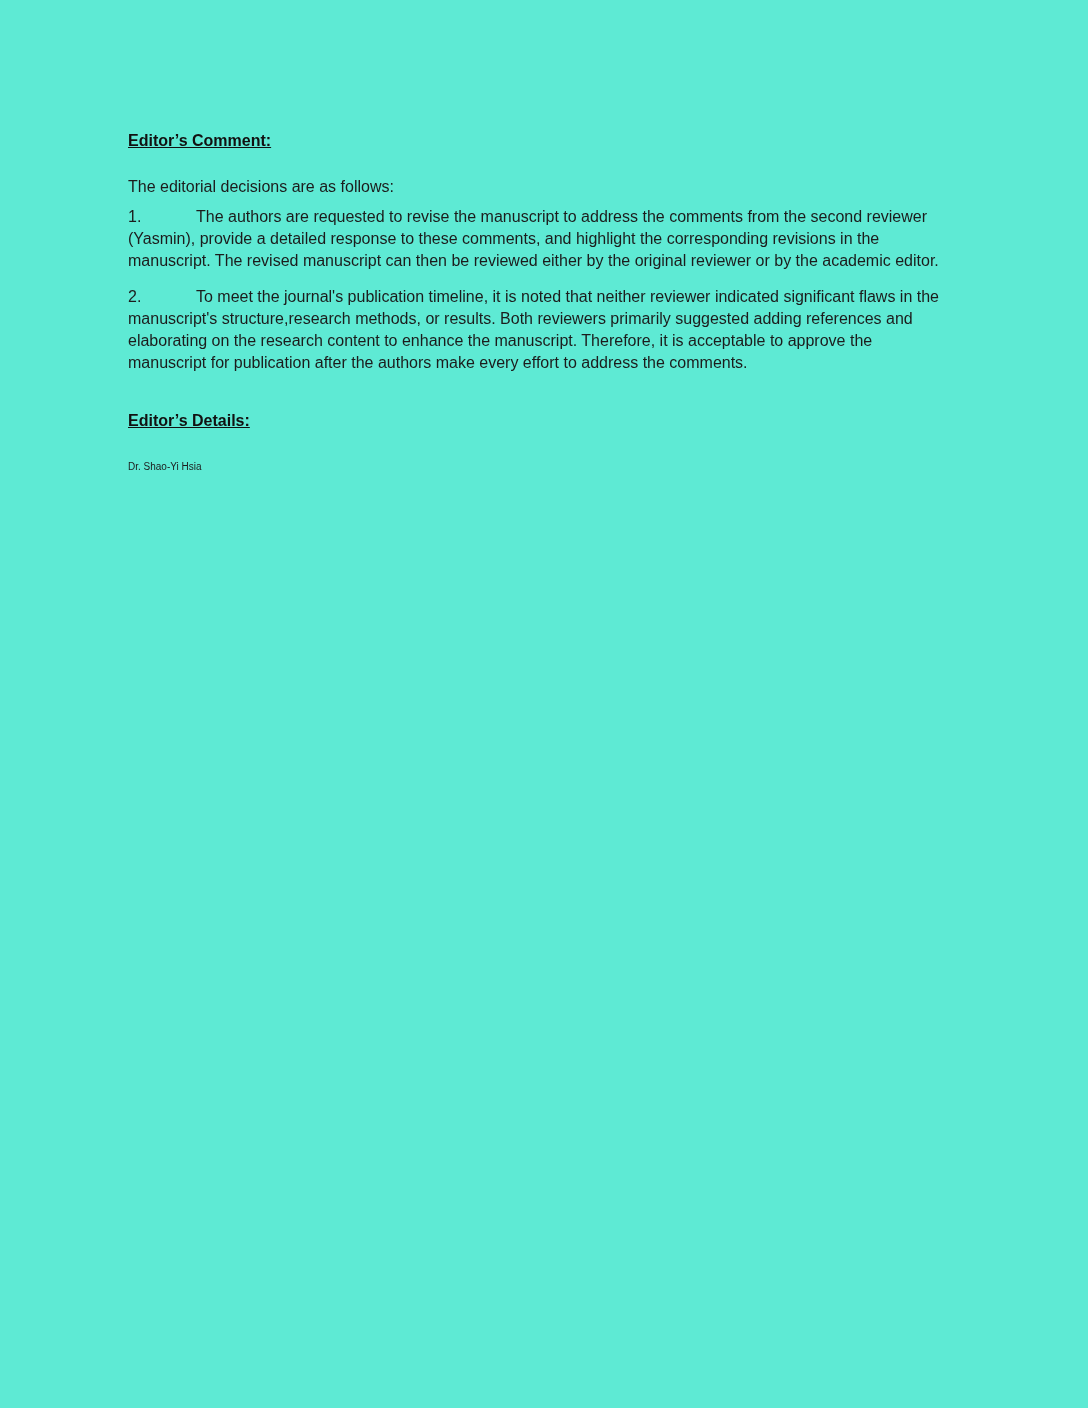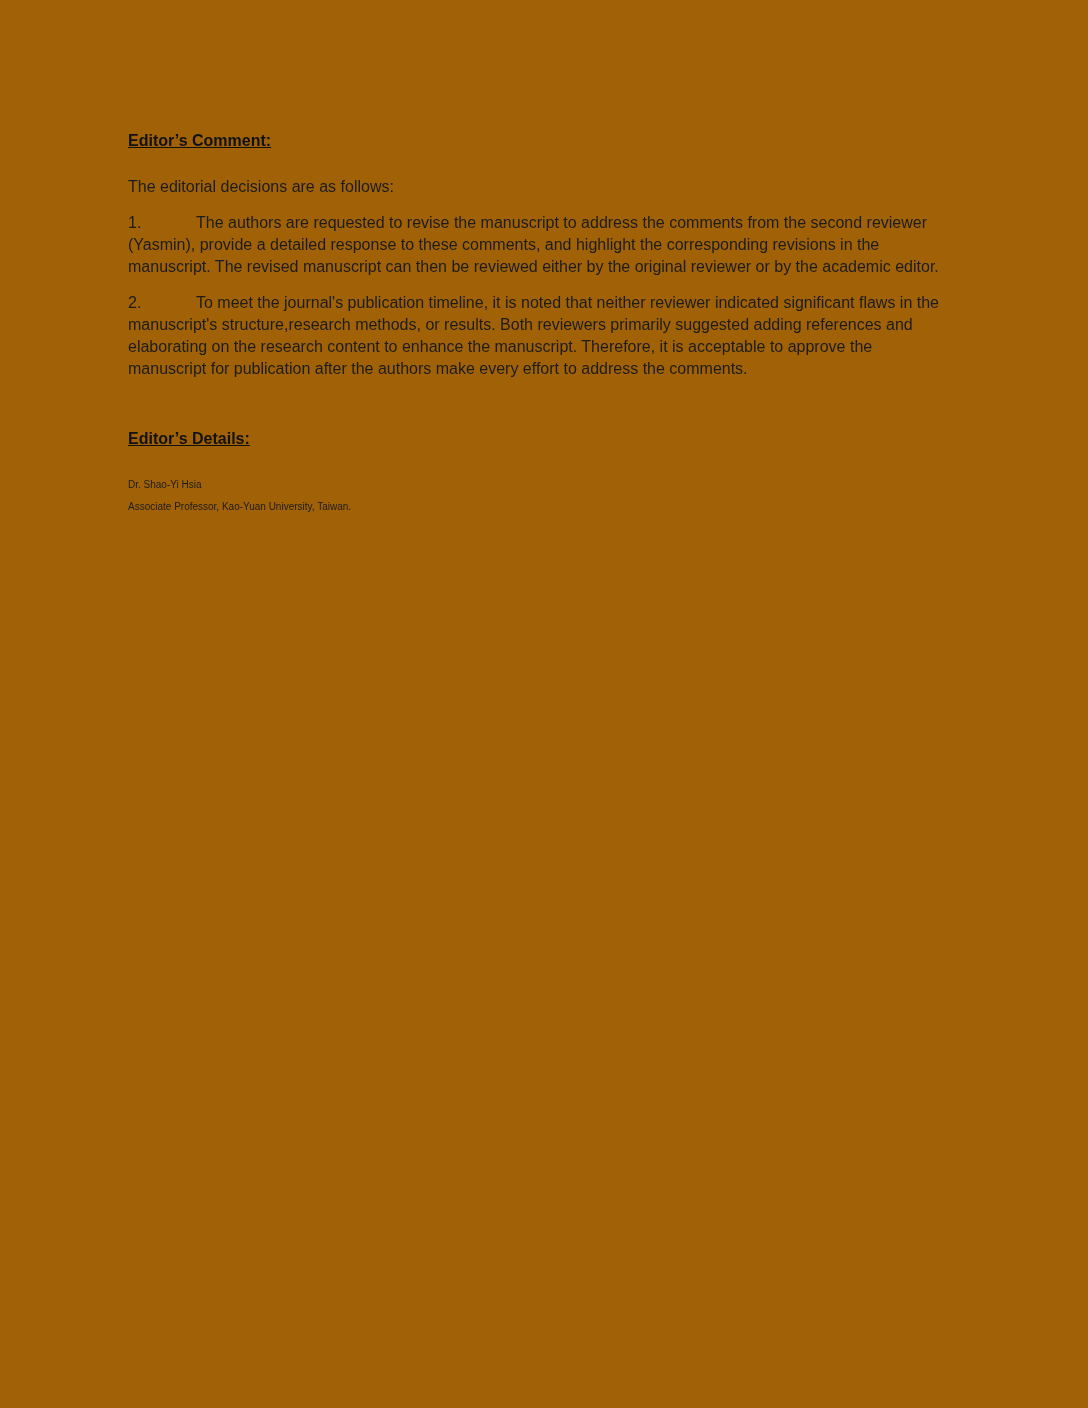--- a/index.html
+++ b/index.html
@@ -10,21 +10,21 @@
 
   body {
     font-family: "Liberation Sans", sans-serif;
     color: #1a1a1a;
   }
 
   .page {
     position: relative;
     width: 1088px;
     height: 1408px;
-    background: #a16207;
+    background: #5eead4;
     overflow: hidden;
   }
 
   .content {
     padding: 130px 128px 0 128px;
     width: 100%;
   }
 
   .text-block {
     max-width: 822px;
@@ -40,34 +40,34 @@
     text-decoration: underline;
     color: #111111;
     display: inline-block;
   }
 
   .heading-row {
     margin-bottom: 24px;
   }
 
   .intro {
-    margin-bottom: 14px;
+    margin-bottom: 8px;
   }
 
   .numbered-para {
     margin-bottom: 14px;
   }
 
   .num {
     display: inline-block;
     width: 68px;
   }
 
   .details-heading-row {
-    margin-top: 48px;
+    margin-top: 36px;
     margin-bottom: 24px;
   }
 
   .editor-line {
     font-size: 10px;
     line-height: 22px;
     color: #1c1c1c;
   }
 </style>
 </head>
@@ -89,16 +89,15 @@
     <div class="text-block numbered-para">
       <span class="num">2.</span><span>To meet the journal's publication timeline, it is noted that neither reviewer indicated significant flaws in the manuscript's structure,research methods, or results. Both reviewers primarily suggested adding references and elaborating on the research content to enhance the manuscript. Therefore, it is acceptable to approve the manuscript for publication after the authors make every effort to address the comments.</span>
     </div>
 
     <div class="details-heading-row">
       <span class="section-heading">Editor’s Details:</span>
     </div>
 
     <div class="editor-line">Dr. Shao-Yi Hsia</div>
 
-    <div class="editor-line">Associate Professor, Kao-Yuan University, Taiwan.</div>
 
   </div>
 </div>
 
 </body></html>

